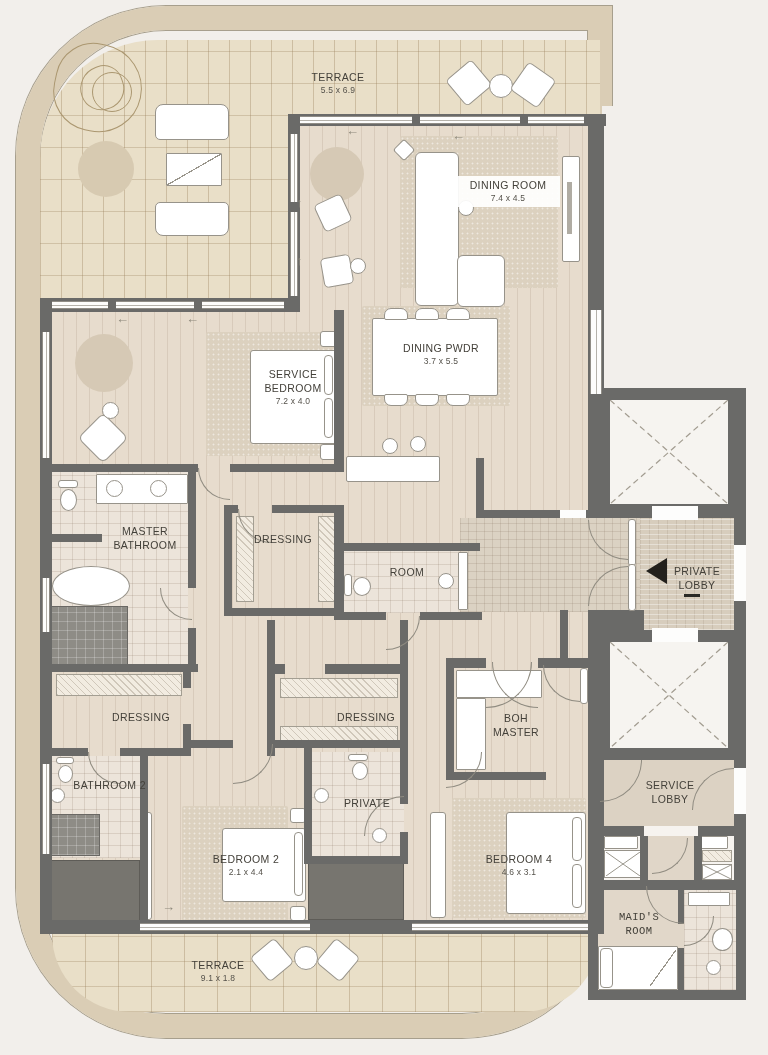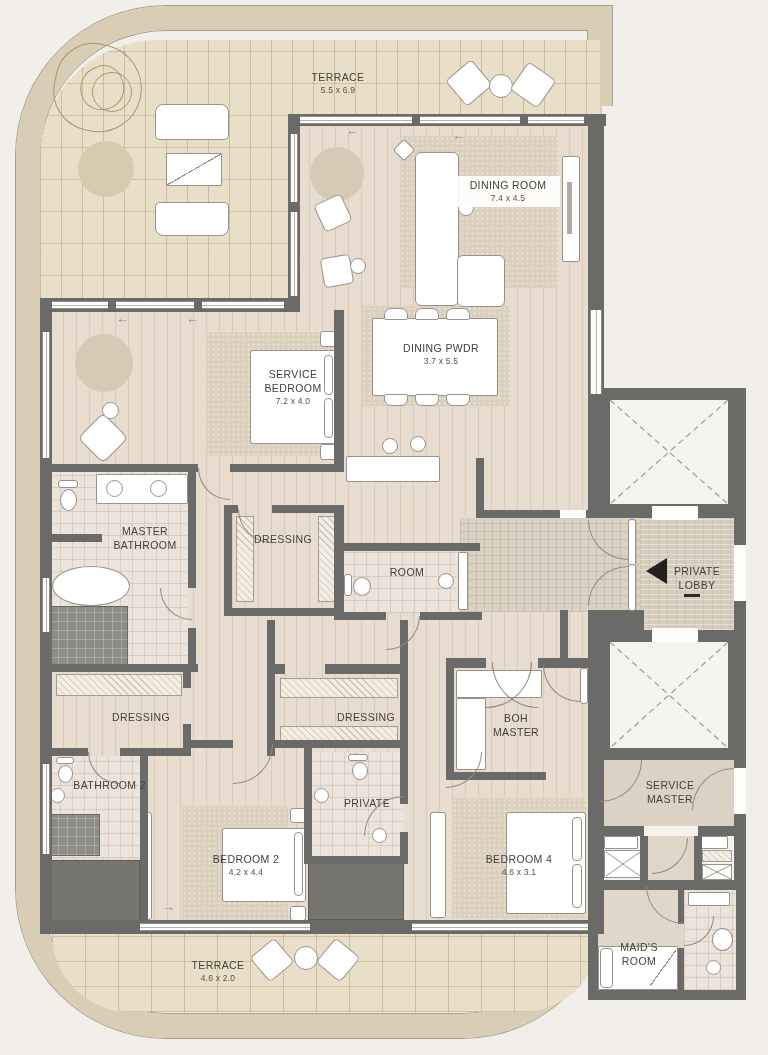--- a/index.html
+++ b/index.html
@@ -359,41 +359,41 @@
   <div class="lbl" style="left:96px;top:710px;width:90px;">
     <span>DRESSING</span>
   </div>
   <div class="lbl" style="left:321px;top:710px;width:90px;">
     <span>DRESSING</span>
   </div>
   <div class="lbl" style="left:487px;top:711px;width:58px;">
     <span>BOH MASTER</span>
   </div>
   <div class="lbl" style="left:638px;top:778px;width:64px;">
-    <span>SERVICE MASTER</span>
+    <span>SERVICE LOBBY</span>
   </div>
   <div class="lbl" style="left:66px;top:778px;width:80px;text-align:right;">
     <span>BATHROOM 2</span>
   </div>
   <div class="lbl" style="left:327px;top:796px;width:80px;">
     <span>PRIVATE</span>
   </div>
   <div class="lbl" style="left:202px;top:852px;width:88px;">
     <span>BEDROOM 2</span>
-    <span class="dim">4.2 x 4.4</span>
+    <span class="dim">2.1 x 4.4</span>
   </div>
   <div class="lbl" style="left:475px;top:852px;width:88px;">
     <span>BEDROOM 4</span>
     <span class="dim">4.6 x 3.1</span>
   </div>
-  <div class="lbl" style="left:607px;top:940px;width:64px;">
+  <div class="lbl" style="left:607px;top:910px;width:64px;font-family:Liberation Mono, monospace;">
     <span>MAID'S ROOM</span>
   </div>
   <div class="lbl" style="left:168px;top:958px;width:100px;">
     <span>TERRACE</span>
-    <span class="dim">4.6 x 2.0</span>
+    <span class="dim">9.1 x 1.8</span>
   </div>
 
   <div class="wht" style="left:256px;top:944px;width:32px;height:32px;transform:rotate(-40deg);border-radius:5px;z-index:5;"></div>
   <div class="wht crc" style="left:294px;top:946px;width:24px;height:24px;"></div>
   <div class="wht" style="left:322px;top:944px;width:32px;height:32px;transform:rotate(40deg);border-radius:5px;z-index:5;"></div>
 
 </div>
 
 </body></html>

